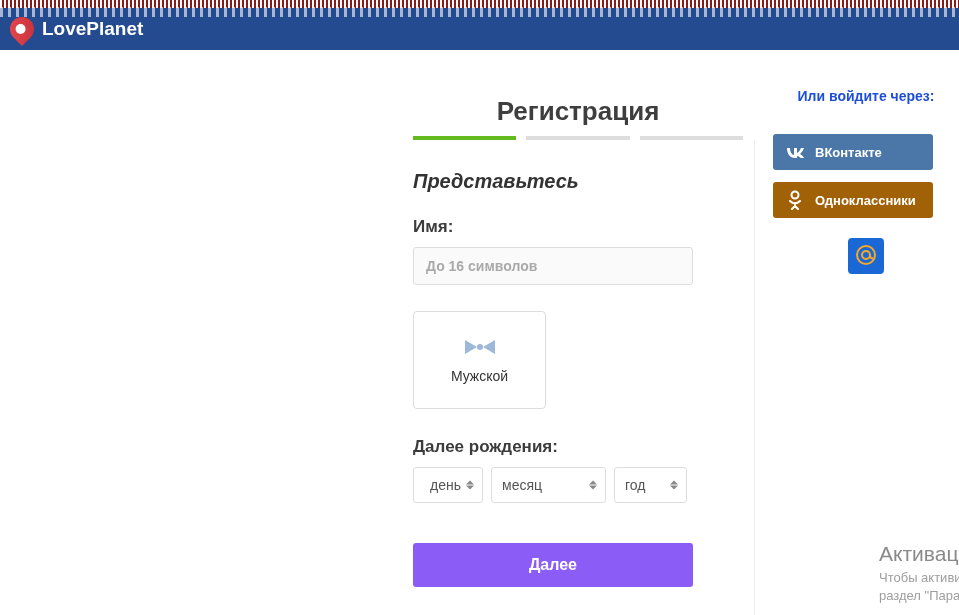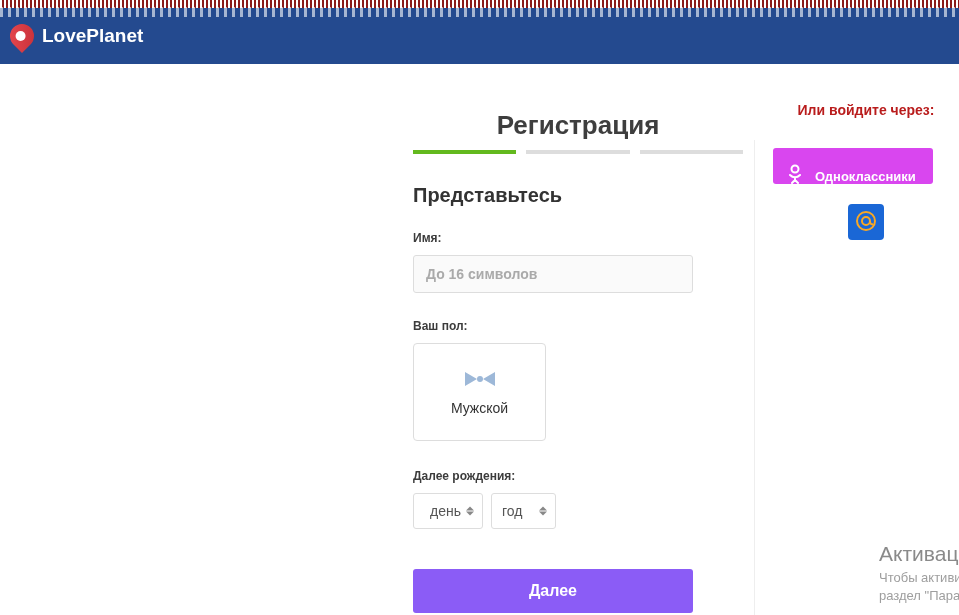--- a/index.html
+++ b/index.html
@@ -1,64 +1,64 @@
 <!DOCTYPE html>
 <html><head>
   <meta charset="utf-8">
   <style>
     * { box-sizing: border-box; margin: 0; padding: 0; }
     body { font-family: Arial, sans-serif; background: #fff; width: 959px; height: 615px; overflow: hidden; position: relative; }
     
     .decorative-top { height: 8px; background: repeating-linear-gradient(90deg, #fff 0, #fff 2px, #8a1a1a 2px, #8a1a1a 4px); }
-    .header-bar { height: 56px; background: #244a8f; display: flex; align-items: center; padding: 0 10px; position: relative; }
+    .header-bar { height: 42px; background: #244a8f; display: flex; align-items: center; padding: 0 10px; position: relative; }
     .header-icicles { position: absolute; top: -1px; left: 0; right: 0; height: 10px; background: repeating-linear-gradient(90deg, rgba(255,255,255,0.85) 0, rgba(255,255,255,0.85) 3px, transparent 3px, transparent 8px); opacity: 0.7; }
     .logo-icon { width: 24px; height: 24px; background: linear-gradient(135deg, #e84950, #c62f38); border-radius: 50% 50% 50% 0; transform: rotate(-45deg); margin-right: 8px; position: relative; }
     .logo-icon::after { content: ""; position: absolute; width: 10px; height: 10px; background: #fff; border-radius: 50%; top: 6px; left: 6px; }
     .logo-text { color: #fff; font-weight: bold; font-size: 19px; }
     
     .main-wrap { display: flex; padding: 30px 0 0 0; }
     .left-gap { width: 413px; }
     .center-col { width: 330px; position: relative; }
     .right-col { width: 216px; padding-left: 30px; padding-top: 8px; }
     
     .page-title { text-align: center; font-size: 26px; font-weight: bold; color: #3e3e3e; margin-bottom: 30px; width: 280px; margin-left: auto; margin-right: auto; position: absolute; left: 50%; transform: translateX(-50%); top: 16px; white-space: nowrap; }
     
     .progress-row { display: flex; gap: 10px; margin-bottom: 30px; margin-top: 56px; }
     .progress-seg { height: 4px; flex: 1; background: #ddd; }
     .progress-seg.active { background: #63b91e; }
     
-    .section-title { font-size: 20px; font-weight: bold; color: #333; margin-bottom: 24px; }
-    .field-label { font-size: 12px; font-weight: bold; color: #3c3c3c; margin-bottom: 10px; }
+    .section-title { font-size: 20px; font-weight: bold; color: #333; margin-bottom: 24px; font-style: italic; }
+    .field-label { font-size: 17px; font-weight: bold; color: #3c3c3c; margin-bottom: 10px; }
     
     .text-input { width: 280px; height: 38px; border: 1px solid #ddd; border-radius: 3px; padding: 0 12px; font-size: 14px; color: #333; background: #fafafa; font-weight: bold; }
     .text-input::placeholder { color: #aaa; }
     
     .gender-row { display: flex; gap: 14px; margin-bottom: 28px; }
     .gender-card { width: 133px; height: 98px; border: 1px solid #ddd; border-radius: 4px; display: flex; flex-direction: column; align-items: center; justify-content: center; cursor: pointer; background: #fff; }
     .gender-icon { width: 40px; height: 22px; margin-bottom: 10px; display: flex; align-items: center; justify-content: center; }
     .gender-label { font-size: 14px; color: #333; }
     
     .date-row { display: flex; gap: 8px; margin-bottom: 40px; }
     .date-select { height: 36px; border: 1px solid #ddd; border-radius: 3px; background: #fff; font-size: 14px; color: #555; padding: 0 30px 0 10px; cursor: pointer; position: relative; display: flex; align-items: center; }
     .date-select.day { width: 70px; padding-left: 16px; }
     .date-select.month { width: 115px; }
-    .date-select.year { width: 65px; }
+    .date-select.year { width: 73px; }
     .date-arrows { position: absolute; right: 8px; top: 50%; transform: translateY(-50%); display: flex; flex-direction: column; gap: 1px; }
     .arr-up, .arr-down { width: 0; height: 0; border-left: 4px solid transparent; border-right: 4px solid transparent; }
     .arr-up { border-bottom: 4px solid #888; }
     .arr-down { border-top: 4px solid #888; }
     
     .next-btn { width: 280px; height: 44px; background: #8b5cf6; color: #fff; border: none; border-radius: 3px; font-size: 16px; font-weight: bold; cursor: pointer; }
     
     .divider-vert { position: absolute; left: 754px; top: 140px; bottom: 0; width: 1px; background: #eee; }
     
-    .alt-login-title { font-size: 14px; font-weight: bold; color: #b91c1c; margin-bottom: 30px; text-align: center; }
+    .alt-login-title { font-size: 14px; font-weight: bold; color: #1d4ed8; margin-bottom: 30px; text-align: center; }
     .social-btn { width: 160px; height: 36px; border: none; border-radius: 3px; color: #fff; font-size: 13px; font-weight: bold; display: flex; align-items: center; padding: 0 12px; margin-bottom: 12px; cursor: pointer; }
     .social-btn.vk { background: #4a76a8; }
-    .social-btn.ok { background: #d946ef; align-items: flex-end; }
+    .social-btn.ok { background: #a16207; }
     .social-icon { width: 20px; height: 20px; margin-right: 10px; display: flex; align-items: center; justify-content: center; }
     .mail-btn { width: 36px; height: 36px; background: #1a67d6; border-radius: 4px; display: flex; align-items: center; justify-content: center; margin: 20px auto 0; cursor: pointer; border: none; }
     
     .field-block { margin-bottom: 26px; }
     
     .watermark { position: absolute; right: 0; bottom: 10px; text-align: left; color: #9e9e9e; font-size: 13px; line-height: 1.4; width: 80px; overflow: hidden; white-space: nowrap; }
     .watermark .wm-title { font-size: 21px; color: #8a8a8a; font-weight: 300; }
   </style>
 </head>
 <body>
@@ -83,39 +83,45 @@
     </div>
     
     <h2 class="section-title">Представьтесь</h2>
     
     <div class="field-block">
       <div class="field-label">Имя:</div>
       <input type="text" class="text-input" placeholder="До 16 символов" style="">
     </div>
     
     <div class="field-block">
-      <div class="field-label">Ваш пол:</div>
       <div class="gender-row">
         <div class="gender-card">
           <div class="gender-icon">
             <svg width="34" height="18" viewBox="0 0 34 18">
                 <path d="M2 2 L14 9 L2 16 Z M32 2 L20 9 L32 16 Z" fill="#9db8d8"></path>
                 <circle cx="17" cy="9" r="3" fill="#9db8d8"></circle>
               </svg>
           </div>
           <span class="gender-label">Мужской</span>
         </div>
       </div>
     </div>
     
     <div class="field-block">
       <div class="field-label">Далее рождения:</div>
       <div class="date-row">
         <div class="date-select day">
           <span>день</span>
+          <span class="date-arrows">
+              <span class="arr-up"></span>
+              <span class="arr-down"></span>
+            </span>
+        </div>
+        <div class="date-select month">
+          <span>месяц</span>
           <span class="date-arrows">
               <span class="arr-up"></span>
               <span class="arr-down"></span>
             </span>
         </div>
         <div class="date-select year">
           <span>год</span>
           <span class="date-arrows">
               <span class="arr-up"></span>
               <span class="arr-down"></span>
@@ -127,20 +133,28 @@
     <button class="next-btn">Далее</button>
     
     
   </div>
 
   <div class="divider-vert"></div>
 
   <div class="right-col">
     <div class="alt-login-title">Или войдите через:</div>
 
+    <button class="social-btn vk">
+      <span class="social-icon">
+        <svg width="20" height="12" viewBox="0 0 20 12">
+            <path d="M10 12c-5 0-8-4-8-10h3c0 4 2 7 4 7V2h3v5c2-1 3-3 4-5h3c-1 3-3 5-4 6 2 1 4 3 5 6h-3c-1-2-3-4-5-4v4h-2z" fill="#fff"></path>
+          </svg>
+      </span>
+      <span>ВКонтакте</span>
+    </button>
 
     <button class="social-btn ok">
       <span class="social-icon">
         <svg width="14" height="20" viewBox="0 0 14 20">
             <circle cx="7" cy="5" r="3.5" fill="none" stroke="#fff" stroke-width="2"></circle>
             <path d="M2 11c3 3 7 3 10 0M7 13v3M4 19l3-3 3 3" fill="none" stroke="#fff" stroke-width="2" stroke-linecap="round"></path>
           </svg>
       </span>
       <span>Одноклассники</span>
     </button>

